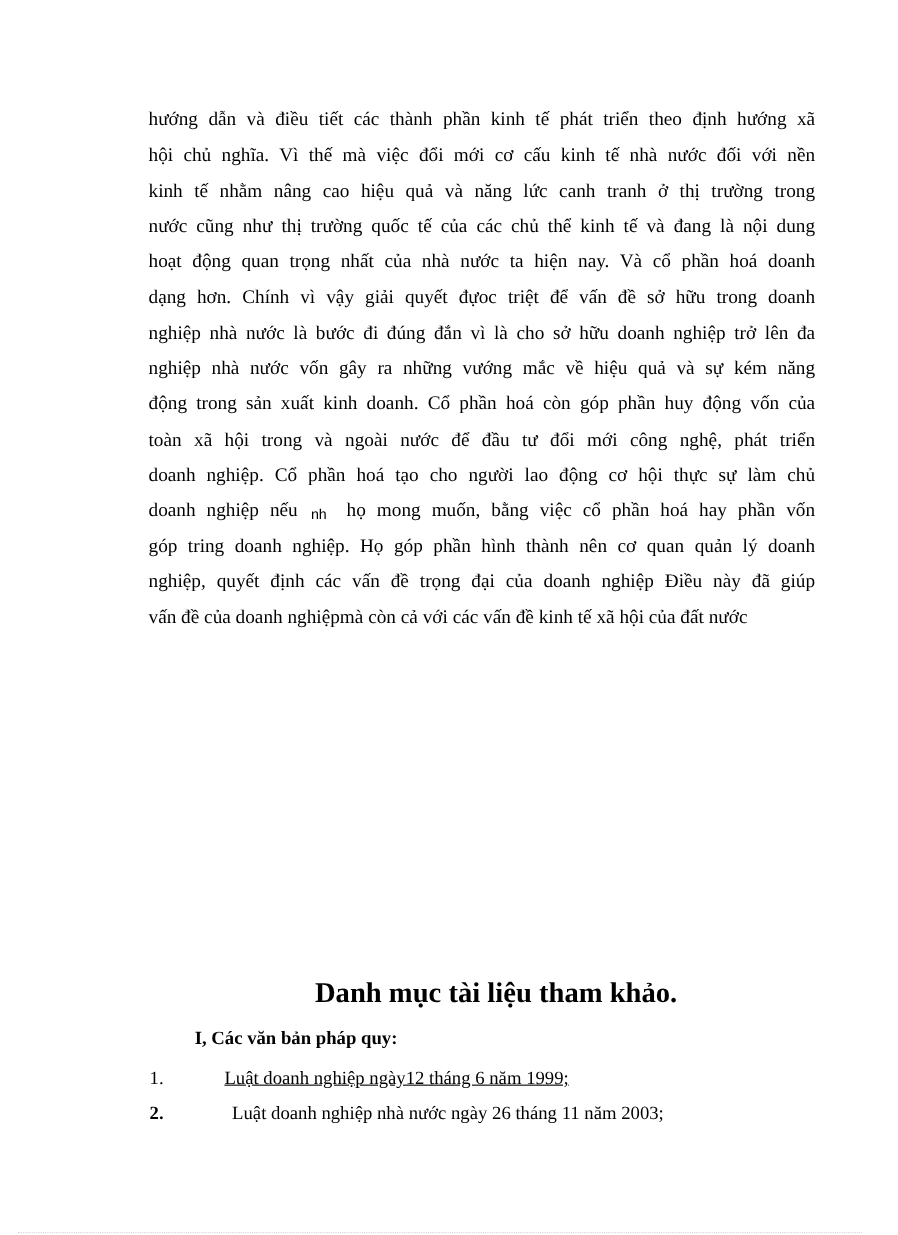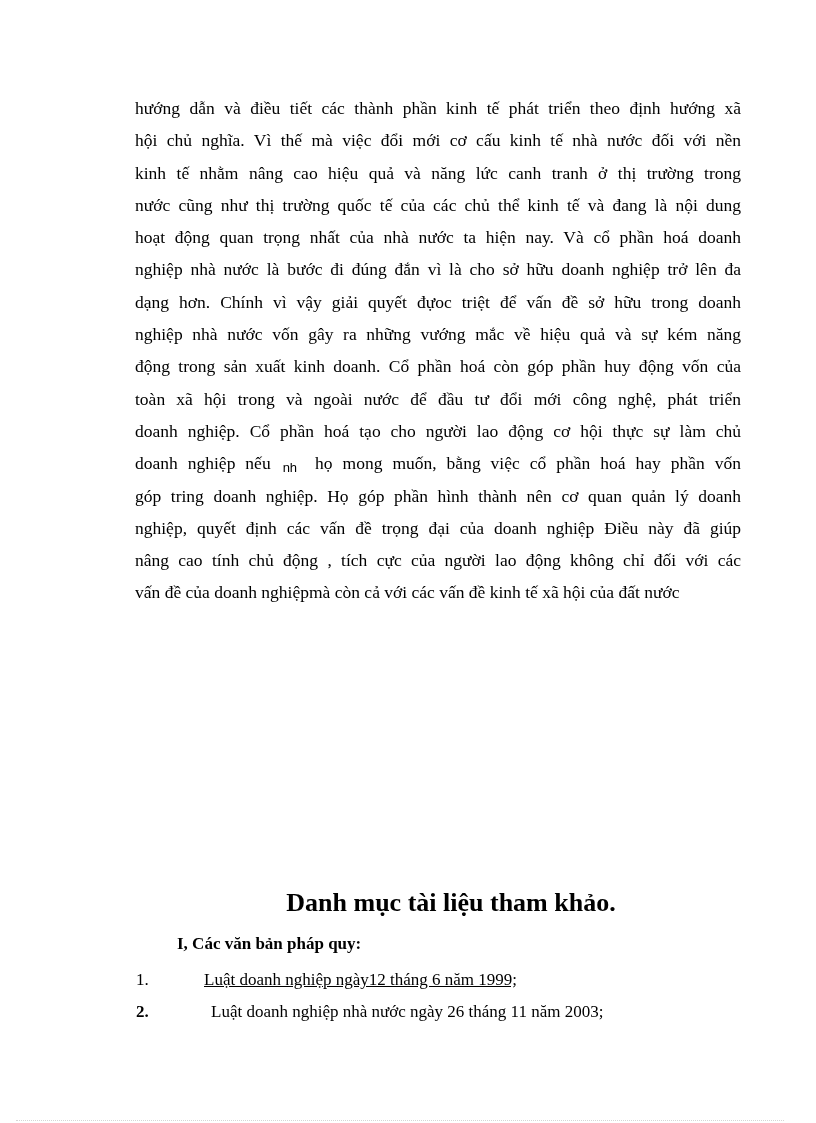--- a/index.html
+++ b/index.html
@@ -92,34 +92,33 @@
 <body>
 
 <div class="page">
 
   <div class="body-text">
     <div class="line">hướng dẫn và điều tiết các thành phần kinh tế phát triển theo định hướng xã</div>
     <div class="line">hội chủ nghĩa. Vì thế mà việc đổi mới cơ cấu kinh tế nhà nước đối với nền</div>
     <div class="line">kinh tế nhằm nâng cao hiệu quả và năng lức canh tranh ở thị trường trong</div>
     <div class="line">nước cũng như thị trường quốc tế của các chủ thể kinh tế và đang là nội dung</div>
     <div class="line">hoạt động quan trọng nhất của nhà nước ta hiện nay. Và cổ phần hoá doanh</div>
+    <div class="line">dạng hơn. Chính vì vậy giải quyết đựoc triệt để vấn đề sở hữu trong doanh</div>
     <div class="line">nghiệp nhà nước là bước đi đúng đắn vì là cho sở hữu doanh nghiệp trở lên đa</div>
-    <div class="line">dạng hơn. Chính vì vậy giải quyết đựoc triệt để vấn đề sở hữu trong doanh</div>
     <div class="line">nghiệp nhà nước vốn gây ra những vướng mắc về hiệu quả và sự kém năng</div>
     <div class="line">động trong sản xuất kinh doanh. Cổ phần hoá còn góp phần huy động vốn của</div>
     <div class="line">toàn xã hội trong và ngoài nước để đầu tư đổi mới công nghệ, phát triển</div>
     <div class="line">doanh nghiệp. Cổ phần hoá tạo cho người lao động cơ hội thực sự làm chủ</div>
     <div class="line">
       <span>doanh nghiệp nếu</span>
       <span class="inline-small">nh</span>
       <span>họ mong muốn, bằng việc cổ phần hoá hay phần vốn</span>
     </div>
     <div class="line">góp tring doanh nghiệp. Họ góp phần hình thành nên cơ quan quản lý doanh</div>
     <div class="line">nghiệp, quyết định các vấn đề trọng đại của doanh nghiệp Điều này đã giúp</div>
-    <div class="line">nâng cao tính chủ động , tích cực của người lao động không chỉ đối với các</div>
     <div class="line last">vấn đề của doanh nghiệpmà còn cả với các vấn đề kinh tế xã hội của đất nước</div>
   </div>
 
   <div class="ref-title">Danh mục tài liệu tham khảo.</div>
 
   <div class="ref-section">I, Các văn bản pháp quy:</div>
 
   <div class="ref-item" style="top:970px; left:0; width:816px;">
     <span class="ref-num">1.</span>
     <span class="ref-text" style="left:204px;text-decoration:underline;">Luật doanh nghiệp ngày12 tháng 6 năm 1999;</span>

